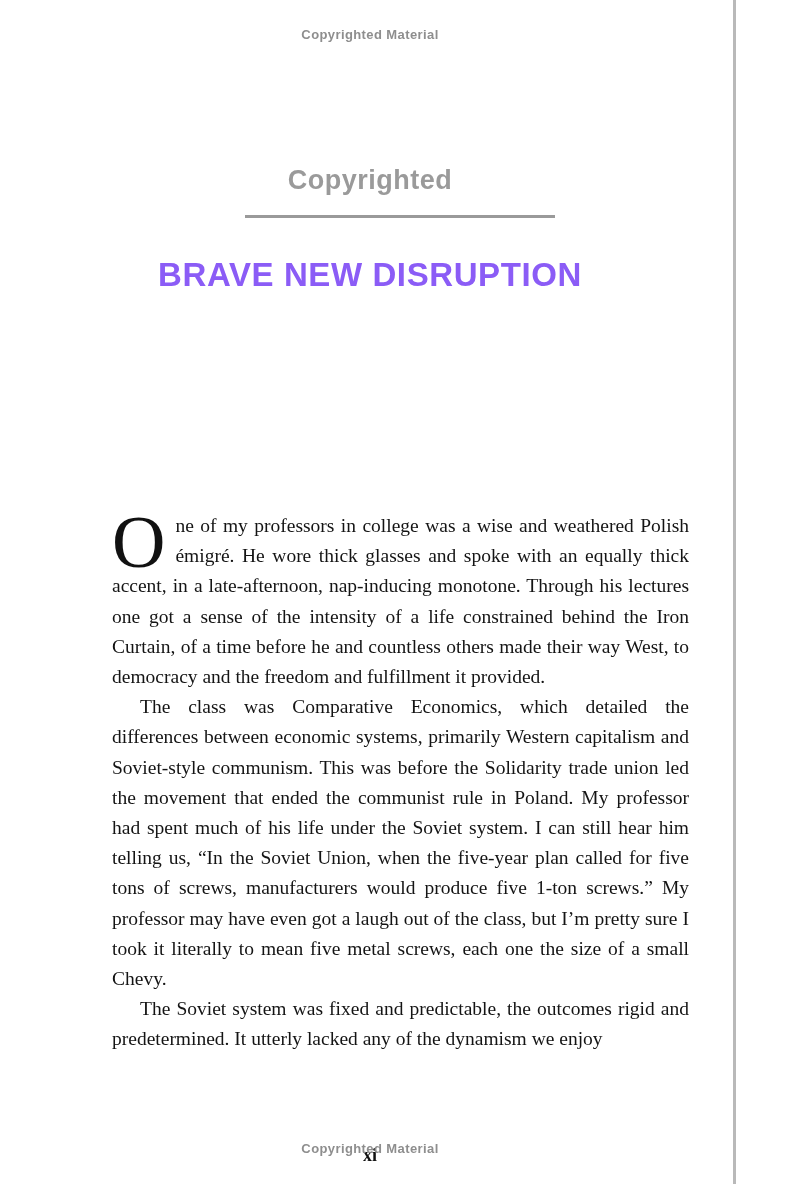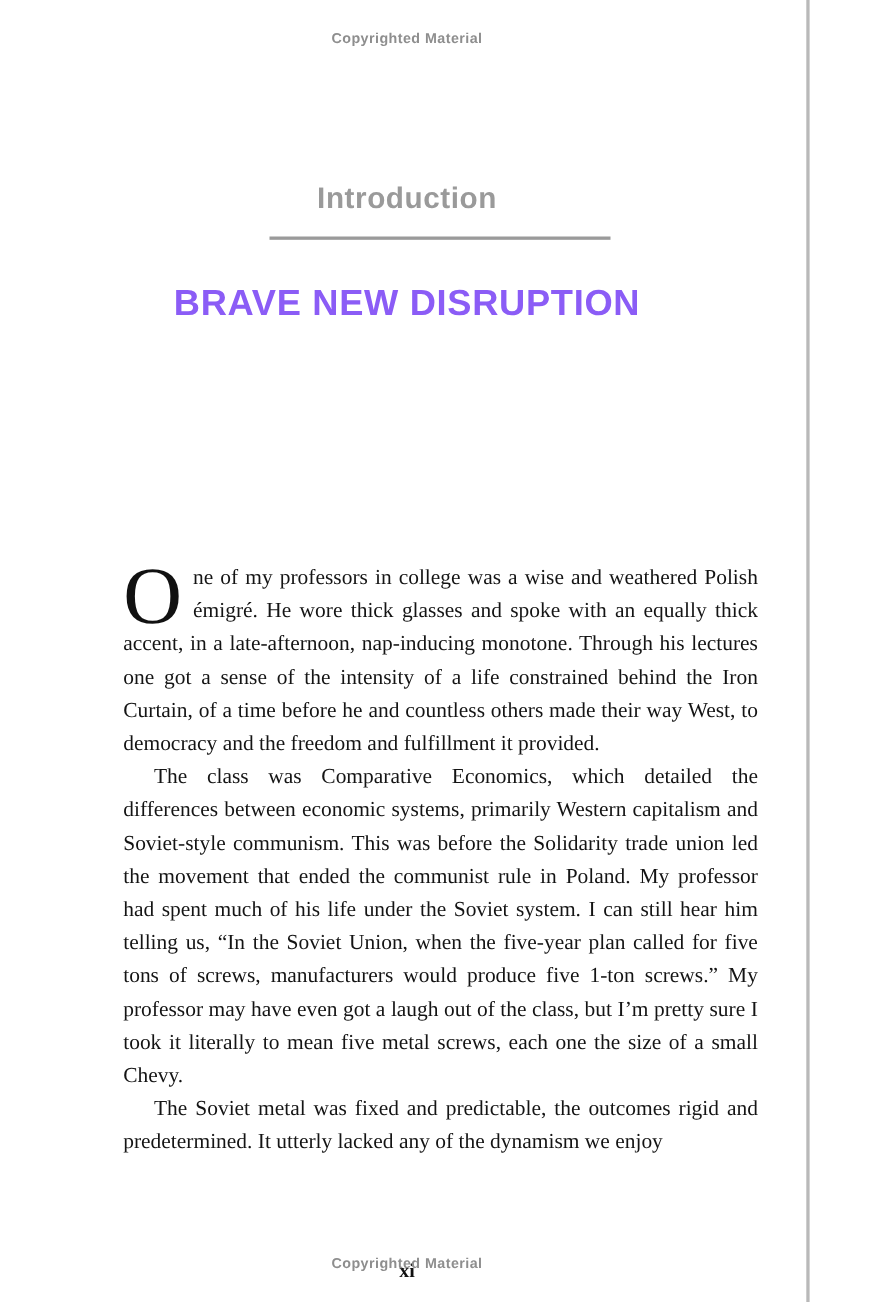--- a/index.html
+++ b/index.html
@@ -98,32 +98,32 @@
     margin-top: 48px;
   }
 </style>
 </head>
 <body>
 
 <div class="page">
 
   <div class="copyright-notice copyright-top">Copyrighted Material</div>
 
-  <div class="kicker">Introduction</div>
+  <div class="kicker">Copyrighted</div>
 
   <div class="divider-rule"></div>
 
   <div class="chapter-title">BRAVE NEW DISRUPTION</div>
 
   <div class="body-text">
     <p>
       <span class="dropcap">O</span><span>ne of my professors in college was a wise and weathered Polish émigré. He wore thick glasses and spoke with an equally thick accent, in a late-afternoon, nap-inducing monotone. Through his lectures one got a sense of the intensity of a life constrained behind the Iron Curtain, of a time before he and countless others made their way West, to democracy and the freedom and fulfillment it provided.</span>
     </p>
     <p class="indent">The class was Comparative Economics, which detailed the differences between economic systems, primarily Western capitalism and Soviet-style communism. This was before the Solidarity trade union led the movement that ended the communist rule in Poland. My professor had spent much of his life under the Soviet system. I can still hear him telling us, “In the Soviet Union, when the five-year plan called for five tons of screws, manufacturers would produce five 1-ton screws.” My professor may have even got a laugh out of the class, but I’m pretty sure I took it literally to mean five metal screws, each one the size of a small Chevy.</p>
-    <p class="indent">The Soviet metal was fixed and predictable, the outcomes rigid and predetermined. It utterly lacked any of the dynamism we enjoy</p>
+    <p class="indent">The Soviet system was fixed and predictable, the outcomes rigid and predetermined. It utterly lacked any of the dynamism we enjoy</p>
   </div>
 
   <div class="page-number">xi</div>
 
   <div class="copyright-notice copyright-bottom">Copyrighted Material</div>
 
   <div class="page-edge-line"></div>
 
 </div>
 

